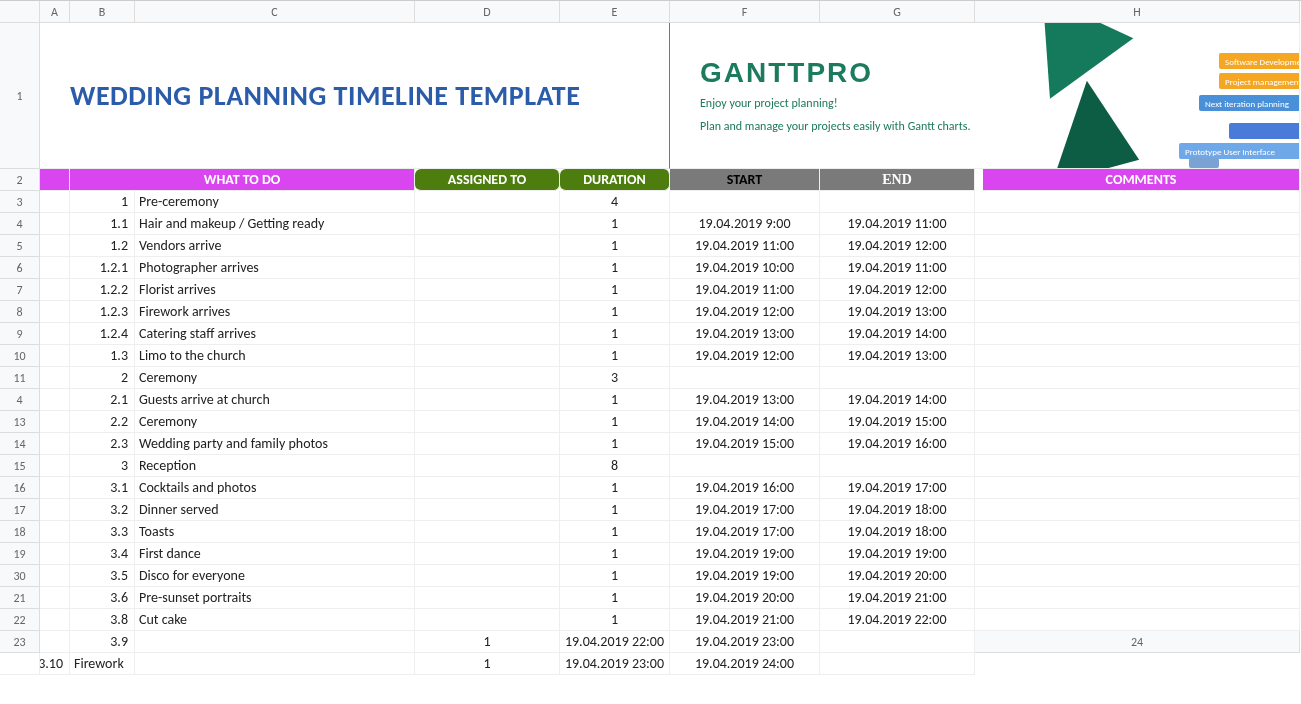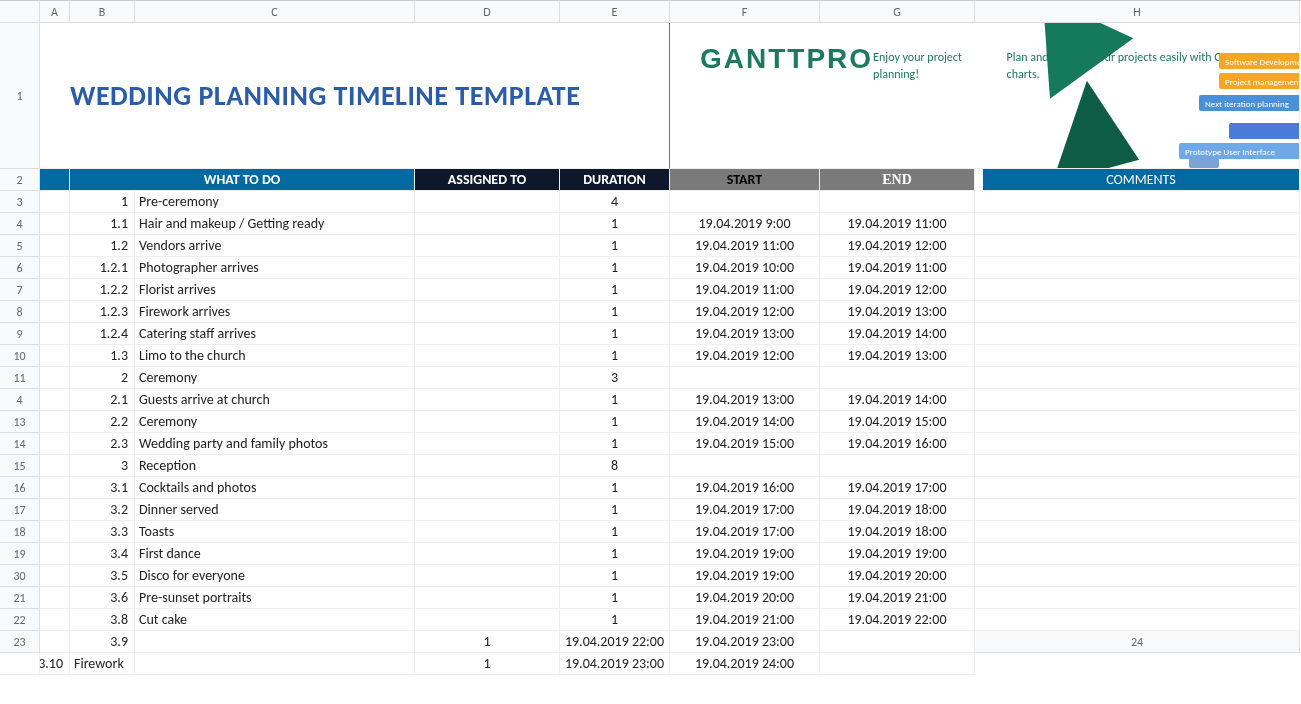--- a/index.html
+++ b/index.html
@@ -7,35 +7,35 @@
   .sheet { width: 1301px; height: 704px; position: relative; overflow: hidden; border-top: 1px solid #ccc; }
   .grid { display: grid; grid-template-columns: 40px 30px 65px 280px 145px 110px 150px 155px 325px; }
   .colhdr, .rowhdr { background: #f8f9fa; color: #666; font-size: 12px; display: flex; align-items: center; justify-content: center; border-right: 1px solid #ddd; border-bottom: 1px solid #ddd; }
   .colhdr { height: 22px; }
   .rowhdr { justify-content: center; }
   .corner { background: #f8f9fa; border-right: 1px solid #ddd; border-bottom: 1px solid #ddd; }
   .cell { border-right: 1px solid #eee; border-bottom: 1px solid #eee; height: 22px; display: flex; align-items: center; padding: 0 4px; font-size: 14px; overflow: hidden; white-space: nowrap; }
   .titlerow { height: 146px; }
   .titlecell { grid-column: 2 / 7; border-right: 1px solid #ef4444; border-bottom: 1px solid #eee; display: flex; align-items: center; padding-left: 30px; }
   .title { font-size: 28px; font-weight: bold; color: #2a5caa; letter-spacing: 0.5px; }
-  .logo-area { grid-column: 7 / 10; border-right: 1px solid #eee; border-bottom: 1px solid #eee; position: relative; display: flex; flex-direction: row; justify-content: center; padding: 20px 30px; background: #fff; }
+  .logo-area { grid-column: 7 / 10; border-right: 1px solid #eee; border-bottom: 1px solid #eee; position: relative; display: flex; flex-direction: column; justify-content: center; padding: 20px 30px; background: #fff; }
   .logo-text { font-size: 28px; font-weight: 900; color: #1c7a5d; letter-spacing: 2px; font-family: Arial, sans-serif; }
   .logo-sub { font-size: 12px; color: #1c7a5d; margin-top: 6px; line-height: 1.4; }
   .logo-decor { position: absolute; right: 0; top: 0; bottom: 0; width: 280px; overflow: hidden; }
   .shape1 { position: absolute; right: 180px; top: -10px; width: 0; height: 0; border-left: 50px solid transparent; border-right: 50px solid transparent; border-top: 90px solid #157a5b; transform: rotate(25deg); }
   .shape2 { position: absolute; right: 170px; top: 60px; width: 0; height: 0; border-left: 60px solid transparent; border-right: 30px solid transparent; border-bottom: 90px solid #0d5c44; transform: rotate(-15deg); }
   .bar { position: absolute; height: 16px; border-radius: 2px; font-size: 9px; color: #fff; display: flex; align-items: center; padding: 0 6px; }
   .bar-orange1 { background: #f5a623; right: -60px; top: 30px; width: 140px; }
   .bar-orange2 { background: #f5a623; right: -40px; top: 50px; width: 120px; }
   .bar-blue1 { background: #4a90d9; right: -70px; top: 72px; width: 170px; }
   .bar-blue2 { background: #4a7bd9; right: -10px; top: 100px; width: 80px; }
   .bar-blue3 { background: #6fa8e8; right: -80px; top: 120px; width: 200px; }
   .bar-small { background: #7aa3d4; right: 80px; top: 135px; width: 30px; height: 10px; }
-  .hdr-green { background: #0369a1; }
-  .hdr-blue { background: #0f172a; }
+  .hdr-green { background: #d946ef; }
+  .hdr-blue { background: #4d7c0f; border-radius: 6px; }
   .hdr-gray { background: #7a7a7a; }
   .num-cell { justify-content: flex-end; padding-right: 6px; }
   .center-cell { justify-content: center; }
 </style>
 </head>
 <body>
 
 <div class="sheet">
   <div class="grid">
 
@@ -69,21 +69,21 @@
       </div>
     </div>
 
     <div class="rowhdr hdr-row">2</div>
     <div class="cell hdr-green"></div>
     <div class="cell hdr-green" style="grid-column: span 2; justify-content:center; font-weight:bold; color:#fff;">WHAT TO DO</div>
     <div class="cell hdr-blue" style="justify-content:center; font-weight:bold; color:#fff;">ASSIGNED TO</div>
     <div class="cell hdr-blue" style="justify-content:center; font-weight:bold; color:#fff;">DURATION</div>
     <div class="cell hdr-gray" style="justify-content:center; font-weight:bold; color:#000000;">START</div>
     <div class="cell hdr-gray" style="justify-content:center; font-weight:bold; color:#fff;font-family:Liberation Serif, serif;">END</div>
-    <div class="cell hdr-green" style="justify-content:center; font-weight:normal; color:#fff;margin-left:8px;">COMMENTS</div>
+    <div class="cell hdr-green" style="justify-content:center; font-weight:bold; color:#fff;margin-left:8px;">COMMENTS</div>
 
   <div class="rowhdr">3</div>
       <div class="cell"></div>
       <div class="cell num-cell">1</div>
       <div class="cell">Pre-ceremony</div>
       <div class="cell"></div>
       <div class="cell center-cell">4</div>
       <div class="cell center-cell"></div>
       <div class="cell center-cell"></div>
       <div class="cell"></div>

